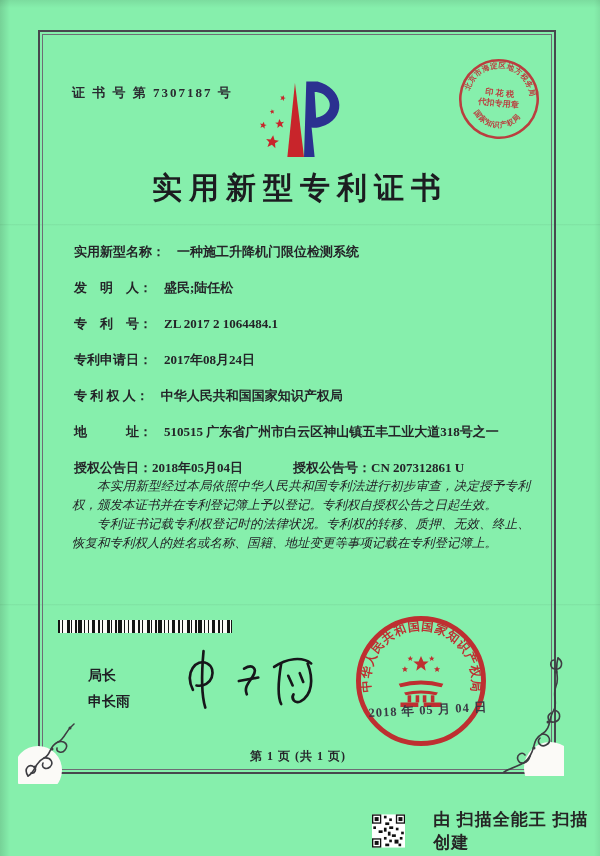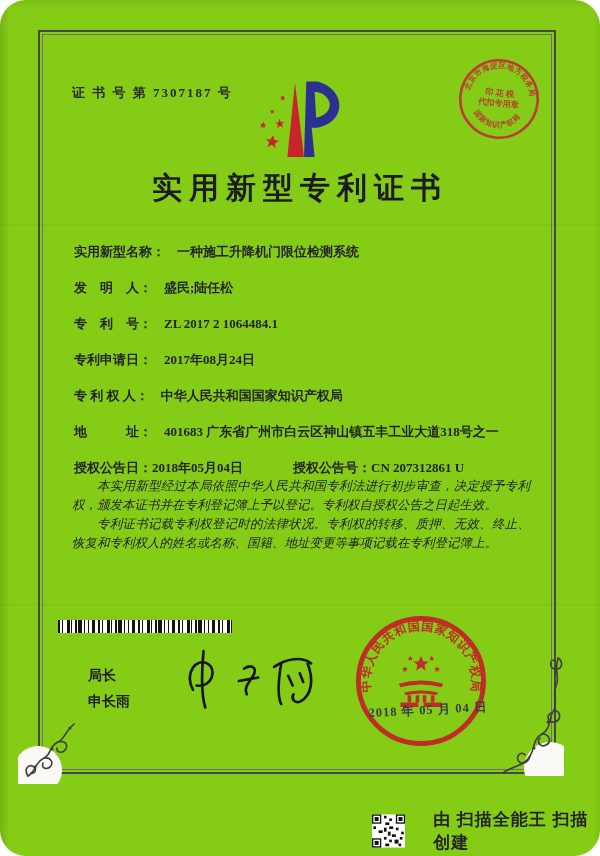--- a/index.html
+++ b/index.html
@@ -1,21 +1,20 @@
 <!DOCTYPE html>
 <html><head>
 <meta charset="utf-8">
 <style>
   html,body{margin:0;padding:0;background:#ffffff;}
   .page{
     position:relative;width:600px;height:856px;overflow:hidden;
-    background:#84cc16;
+    background:#86efac;
     font-family:"Liberation Serif","DejaVu Serif",serif;
     color:#232328;
-    border-radius:26px;
   }
   
   .edge-left{position:absolute;left:0;top:0;bottom:0;width:10px;
     background:linear-gradient(to right,rgba(0,0,0,.12),rgba(0,0,0,0));pointer-events:none;}
   .edge-top{position:absolute;left:0;top:0;right:0;height:8px;
     background:linear-gradient(to bottom,rgba(0,0,0,.08),rgba(0,0,0,0));pointer-events:none;}
   .edge-right{position:absolute;right:0;top:0;bottom:0;width:6px;
     background:linear-gradient(to left,rgba(0,0,0,.06),rgba(0,0,0,0));pointer-events:none;}
   .crease{position:absolute;left:0;right:0;height:2px;
     background:linear-gradient(to bottom,rgba(0,0,0,.06),rgba(0,0,0,0));pointer-events:none;}
@@ -146,21 +145,21 @@
     <div class="field-row">
       <span class="field-label">专利申请日：</span>
       <span class="field-value">2017年08月24日</span>
     </div>
     <div class="field-row">
       <span class="field-label">专 利 权 人：</span>
       <span class="field-value">中华人民共和国国家知识产权局</span>
     </div>
     <div class="field-row">
       <span class="field-label">地　　　址：</span>
-      <span class="field-value">401683 广东省广州市白云区神山镇五丰工业大道318号之一</span>
+      <span class="field-value">510515 广东省广州市白云区神山镇五丰工业大道318号之一</span>
     </div>
     <div class="field-row grant-row">
       <span>
         <span class="field-label">授权公告日：</span><span class="field-value">2018年05月04日</span>
       </span>
       <span class="grant-right">
         <span class="field-label">授权公告号：</span>
           <span class="field-value">CN 207312861 U</span>
       </span>
     </div>
@@ -210,20 +209,21 @@
       <path d="M56,88 Q75,83 94,88 L92,91 Q75,87 58,91 Z"></path>
       <rect x="60" y="91" width="4" height="8"></rect>
       <rect x="69" y="91" width="4" height="8"></rect>
       <rect x="77" y="91" width="4" height="8"></rect>
       <rect x="86" y="91" width="4" height="8"></rect>
       <path d="M52,99 L98,99 L98,104 L52,104 Z M72,99 L78,99 L78,104 L72,104 Z" fill-rule="evenodd"></path>
     </g>
   </svg>
   <div class="seal-date">2018 年 05 月 04 日</div>
 
+  <div class="page-num">第 1 页 (共 1 页)</div>
 
   <svg class="flourish-left" viewBox="0 0 64 64">
     <circle cx="20" cy="50" r="24" fill="#fbfaf7"></circle>
     <g fill="none" stroke="#3d3d42" stroke-width="1.6" stroke-linecap="round">
       <path d="M56,4 C46,12 48,18 40,22 C30,27 34,34 26,38 C16,43 18,52 10,56"></path>
       <path d="M40,22 c7,-2 11,3 7,8 c-3,4 -9,2 -8,-2"></path>
       <path d="M26,38 c7,-1 10,5 6,9 c-4,3 -9,1 -7,-4"></path>
       <path d="M10,56 c-5,-8 2,-13 6,-9 c3,2 1,7 -3,6"></path>
     </g>
     <g fill="#3d3d42">

